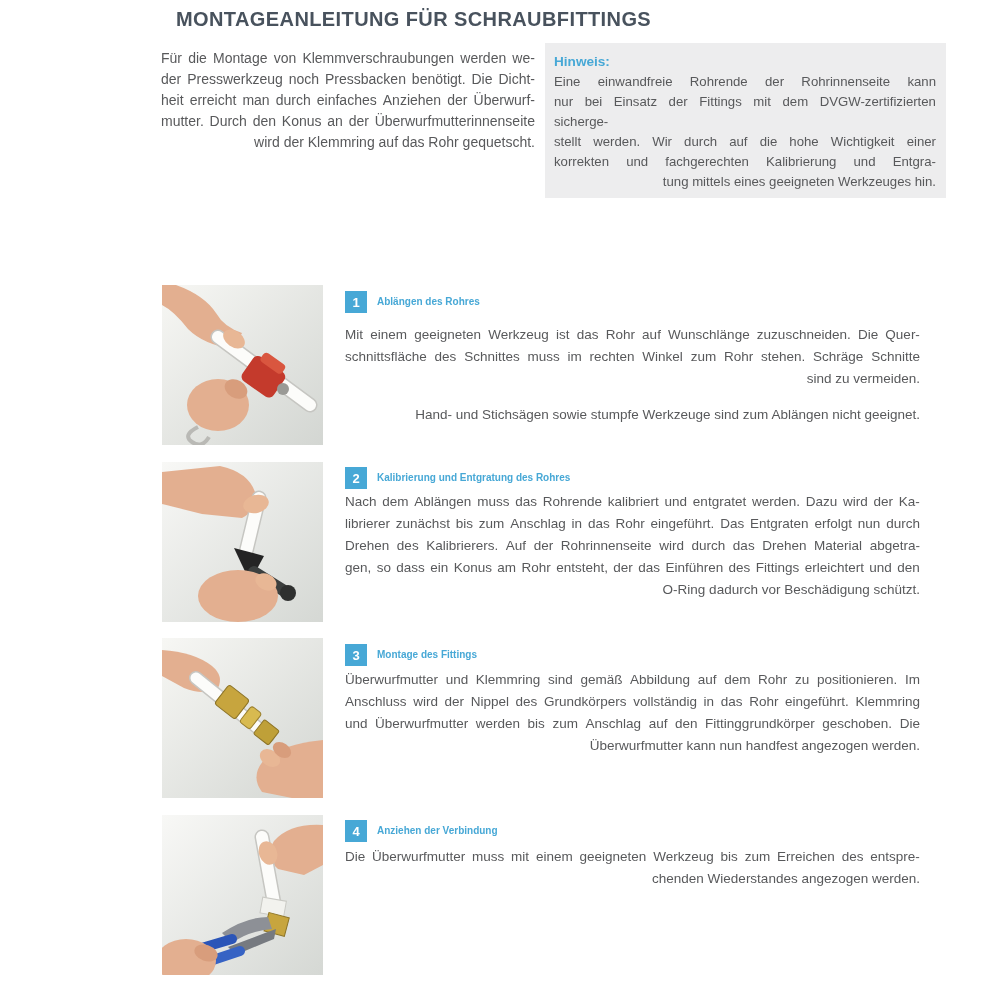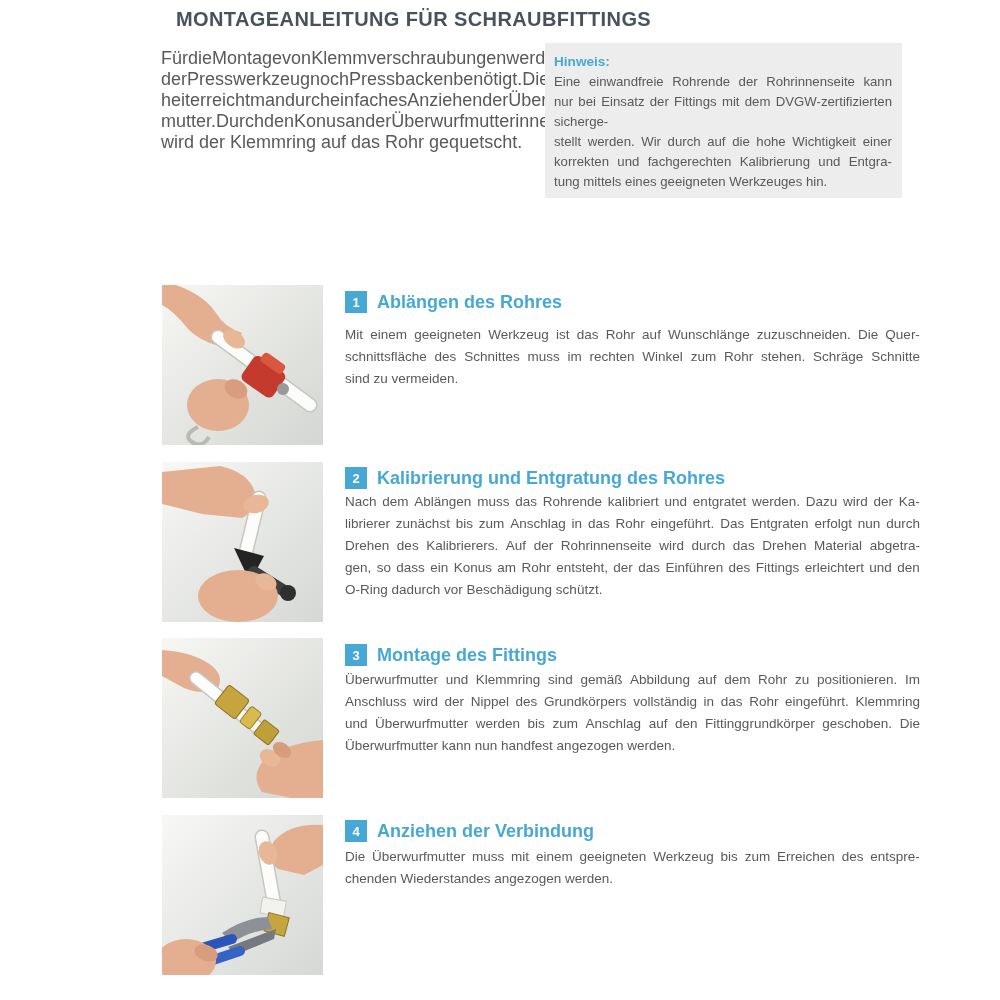--- a/index.html
+++ b/index.html
@@ -9,49 +9,49 @@
     overflow:hidden;
     margin-left:40px;
   }
   .page-title{
     position:absolute;left:136px;top:8px;margin:0;
     font-size:20px;font-weight:700;letter-spacing:0.4px;
     color:var(--title-dark,#48525d);white-space:nowrap;
   }
   .intro{
     position:absolute;left:121px;top:48px;width:374px;
-    font-size:18px;line-height:21px;
+    font-size:14px;line-height:21px;
   }
   .note{
-    position:absolute;left:505px;top:43px;width:357px;box-sizing:border-box;
+    position:absolute;left:505px;top:43px;width:401px;box-sizing:border-box;
     background:var(--note-bg,#ededee);padding:9px 10px 6px 9px;
   }
   .note-title{
     color:var(--accent-blue,#47a8d6);font-weight:700;
     font-size:13.6px;line-height:20px;
   }
   .note-body{font-size:13.2px;line-height:20px;}
   .step-photo{position:absolute;left:122px;width:161px;height:160px;}
   .step-photo svg{display:block;width:161px;height:160px;}
   .step-badge{
     position:absolute;left:305px;width:22px;height:22px;
     background:var(--accent-blue,#47a8d6);color:#ffffff;
     font-size:13px;font-weight:700;
     display:flex;align-items:center;justify-content:center;
   }
   .step-title{
     position:absolute;left:337px;height:22px;line-height:22px;
-    font-size:18px;font-weight:700;color:var(--accent-blue,#47a8d6);
+    font-size:10px;font-weight:700;color:var(--accent-blue,#47a8d6);
     white-space:nowrap;
   }
   .step-text{position:absolute;left:305px;width:575px;font-size:13.5px;line-height:22px;}
   .para + .para{margin-top:14px;}
   .jline{display:flex;justify-content:space-between;}
   .jline span{white-space:pre;}
-  .pline{white-space:pre;}
+  .pline{white-space:pre;text-align:right;}
 </style>
 </head>
 <body>
 
 <div id="page">
 
   <h1 class="page-title">MONTAGEANLEITUNG FÜR SCHRAUBFITTINGS</h1>
 
   <div class="intro">
       <div class="jline">
@@ -193,20 +193,23 @@
           <span>rechten</span>
           <span>Winkel</span>
           <span>zum</span>
           <span>Rohr</span>
           <span>stehen.</span>
           <span>Schräge</span>
           <span>Schnitte</span>
         </div>
         <div class="pline">sind zu vermeiden.</div>
       </div>
+    <div class="para">
+        <div class="pline">Hand- und Stichsägen sowie stumpfe Werkzeuge sind zum Ablängen nicht geeignet.</div>
+      </div>
   </div>
 
   <div class="step-photo" style="top:462px">
     <svg viewBox="0 0 161 160" role="img" aria-label="Hand führt schwarzen Kalibrierer in das Rohrende ein">
       <defs>
         <linearGradient id="g2" x1="0" y1="0" x2="1" y2="1">
           <stop offset="0" stop-color="#f8f8f6"></stop>
             <stop offset="1" stop-color="#d5d8d4"></stop>
         </linearGradient>
       </defs>

